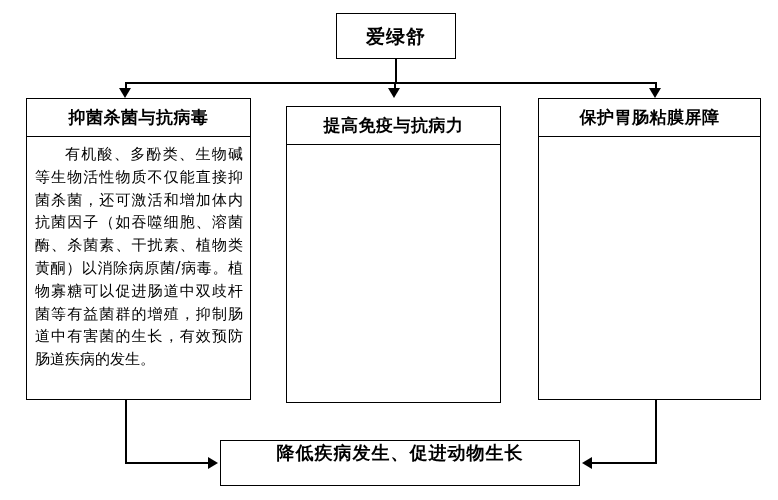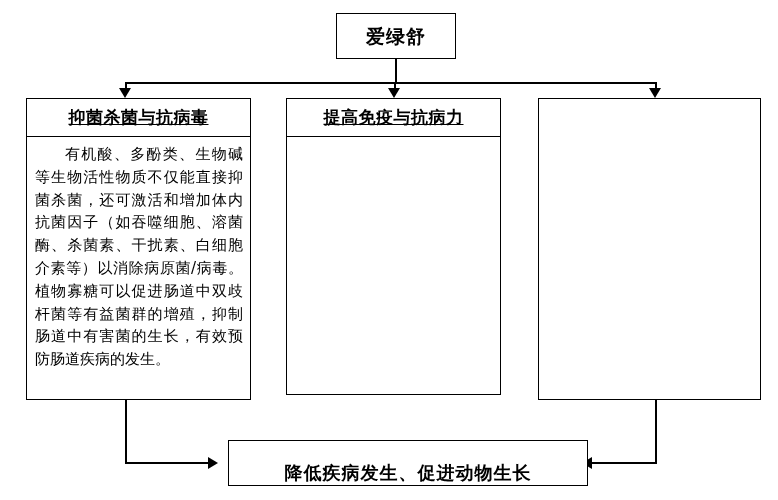--- a/index.html
+++ b/index.html
@@ -44,39 +44,38 @@
     line-height: 1;
   }
 
   
   .branch {
     top: 98px;
     display: flex;
     flex-direction: column;
   }
   .branch-1 { left: 26px;  width: 225px; height: 302px; }
-  .branch-2 { left: 286px; width: 215px; height: 297px; }
+  .branch-2 { left: 286px; width: 215px; height: 297px; margin-top: 8px; }
   .branch-3 { left: 538px; width: 223px; height: 302px; }
 
   .branch-head {
     box-sizing: border-box;
     border-bottom: 1.5px solid #000000;
     height: 38px;
     display: flex;
     align-items: center;
     justify-content: center;
     flex: 0 0 auto;
   }
   .branch-head-label {
     font-size: 17px;
     font-weight: bold;
     letter-spacing: 0.5px;
     color: #000000;
     white-space: nowrap;
-    text-decoration: underline;
   }
   .branch-body {
     flex: 1 1 auto;
     padding: 6px 7px 4px 8px;
     box-sizing: border-box;
     overflow: hidden;
   }
   .branch-text {
     font-size: 15px;
     line-height: 1.52;
@@ -85,26 +84,26 @@
     text-align: justify;
     text-justify: inter-ideograph;
     margin: 0;
     word-break: break-all;
   }
   .branch-2 .branch-text { font-size: 14.6px; line-height: 1.55; }
   .branch-3 .branch-text { font-size: 14.6px; line-height: 1.52; }
 
   
   .result-box {
-    left: 228px;
+    left: 220px;
     top: 440px;
     width: 360px;
     height: 46px;
     display: flex;
-    align-items: flex-end;
+    align-items: flex-start;
     justify-content: center;
   }
   .result-label {
     font-size: 18px;
     font-weight: bold;
     letter-spacing: 1px;
     color: #000000;
     white-space: nowrap;
   }
 
@@ -160,31 +159,34 @@
   <div class="arrow arrow-down" style="left:388px; top:88px;"></div>
 
   <div class="line vline" style="left:655px; top:82px; height:10px;"></div>
   <div class="arrow arrow-down" style="left:649px; top:88px;"></div>
 
   <div class="box branch branch-1">
     <div class="branch-head">
       <span class="branch-head-label">抑菌杀菌与抗病毒</span>
     </div>
     <div class="branch-body">
-      <p class="branch-text">有机酸、多酚类、生物碱等生物活性物质不仅能直接抑菌杀菌，还可激活和增加体内抗菌因子（如吞噬细胞、溶菌酶、杀菌素、干扰素、白细胞介素等）以消除病原菌/病毒。植物寡糖可以促进肠道中双歧杆菌等有益菌群的增殖，抑制肠道中有害菌的生长，有效预防肠道疾病的发生。</p>
+      <p class="branch-text">有机酸、多酚类、生物碱等生物活性物质不仅能直接抑菌杀菌，还可激活和增加体内抗菌因子（如吞噬细胞、溶菌酶、杀菌素、干扰素、植物类黄酮）以消除病原菌/病毒。植物寡糖可以促进肠道中双歧杆菌等有益菌群的增殖，抑制肠道中有害菌的生长，有效预防肠道疾病的发生。</p>
     </div>
   </div>
 
   <div class="box branch branch-2">
     <div class="branch-head">
       <span class="branch-head-label">提高免疫与抗病力</span>
     </div>
   </div>
 
   <div class="box branch branch-3">
+    <div class="branch-head">
+      <span class="branch-head-label">保护胃肠粘膜屏障</span>
+    </div>
   </div>
 
   <div class="line vline" style="left:125px; top:400px; height:64px;"></div>
   <div class="line hline" style="left:125px; top:462px; width:85px;"></div>
   <div class="arrow arrow-right" style="left:208px; top:457px;"></div>
 
   <div class="line vline" style="left:655px; top:400px; height:64px;"></div>
   <div class="line hline" style="left:590px; top:462px; width:66px;"></div>
   <div class="arrow arrow-left" style="left:582px; top:457px;"></div>
 

